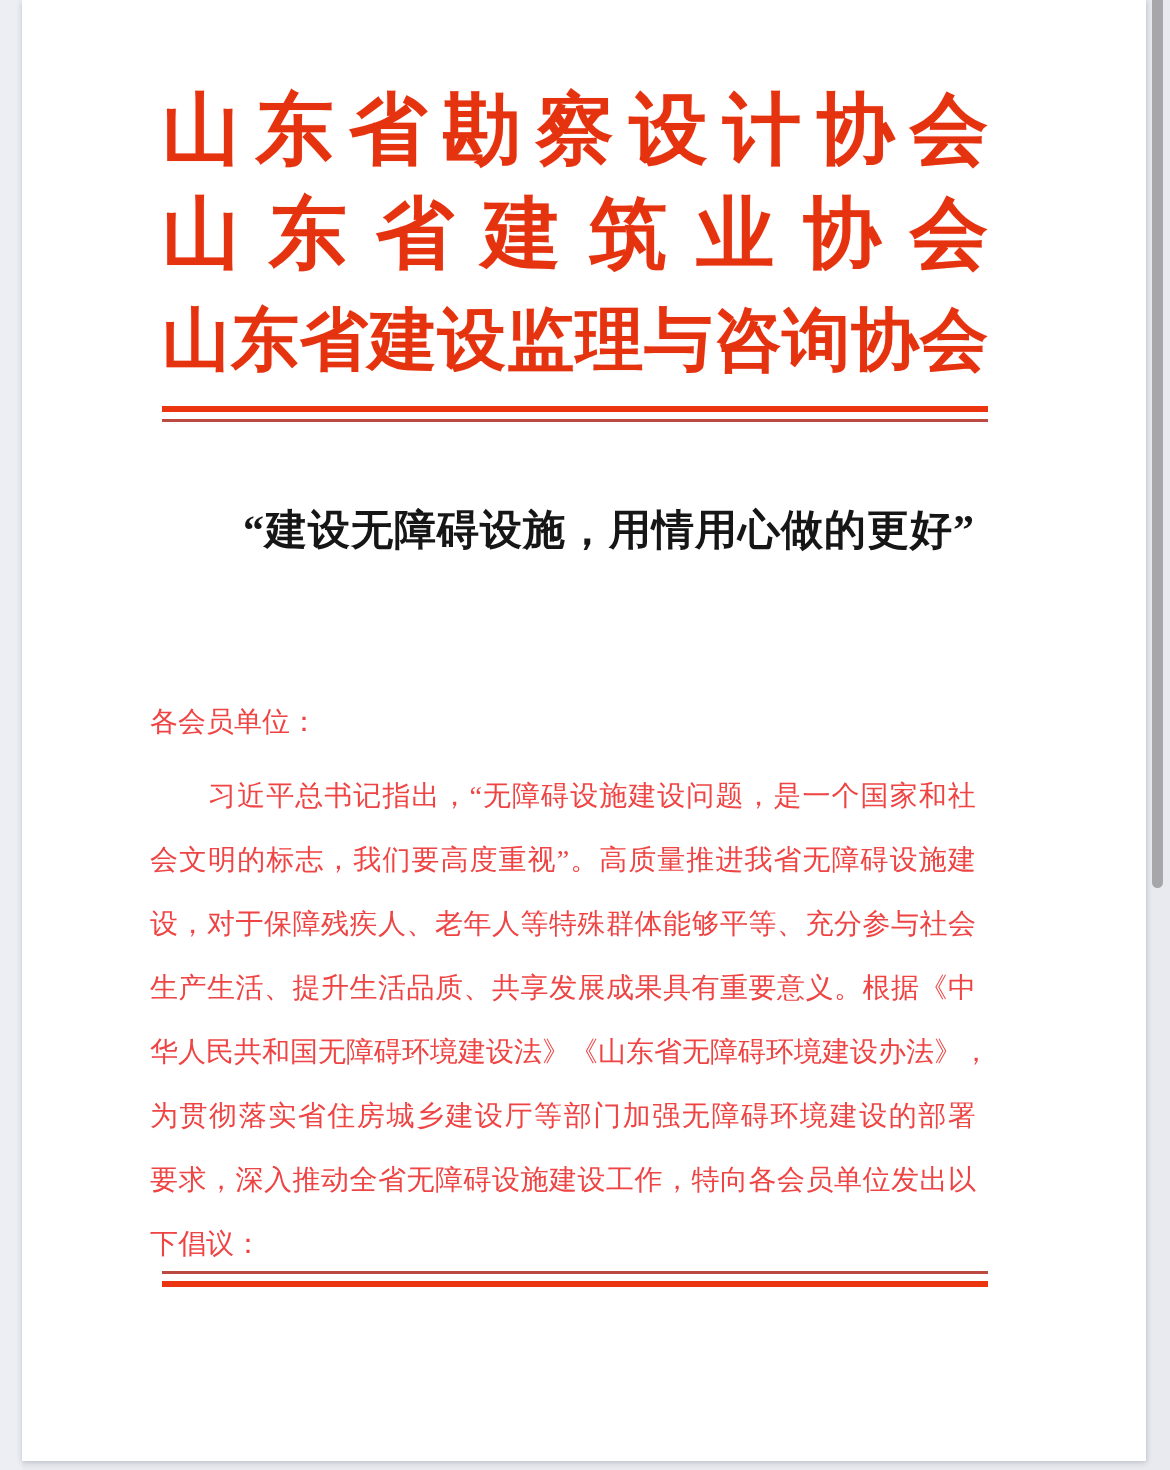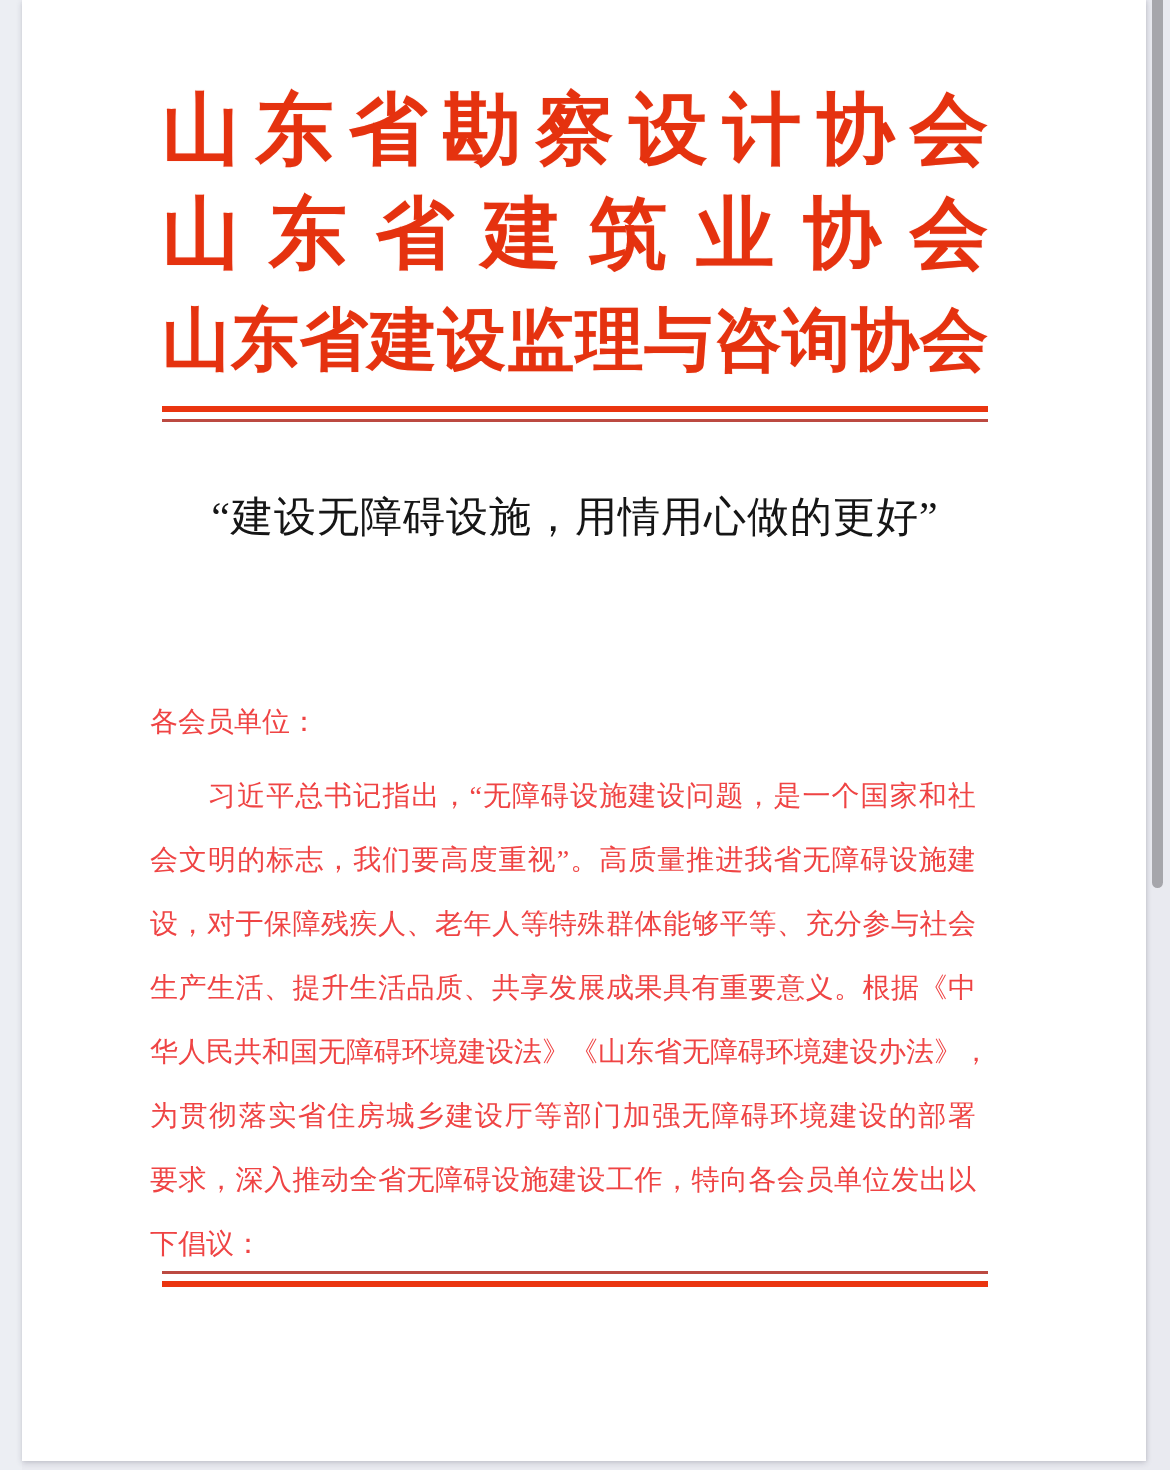--- a/index.html
+++ b/index.html
@@ -58,24 +58,25 @@
   .title-block {
     position: absolute;
     top: 488px;
     left: 140px;
     width: 826px;
     text-align: center;
     color: #161616;
   }
   .title-main {
     font-size: 42px;
-    font-weight: 400;
+    font-weight: 700;
     line-height: 58px;
     letter-spacing: 1px;
-    margin: 0;
+    margin: 13px;
+    text-align: right;
   }
   .title-sub {
     font-size: 40px;
     font-weight: 700;
     line-height: 56px;
     word-spacing: 10px;
     margin: 22px 0 0 0;
   }
   
   .body-block {

